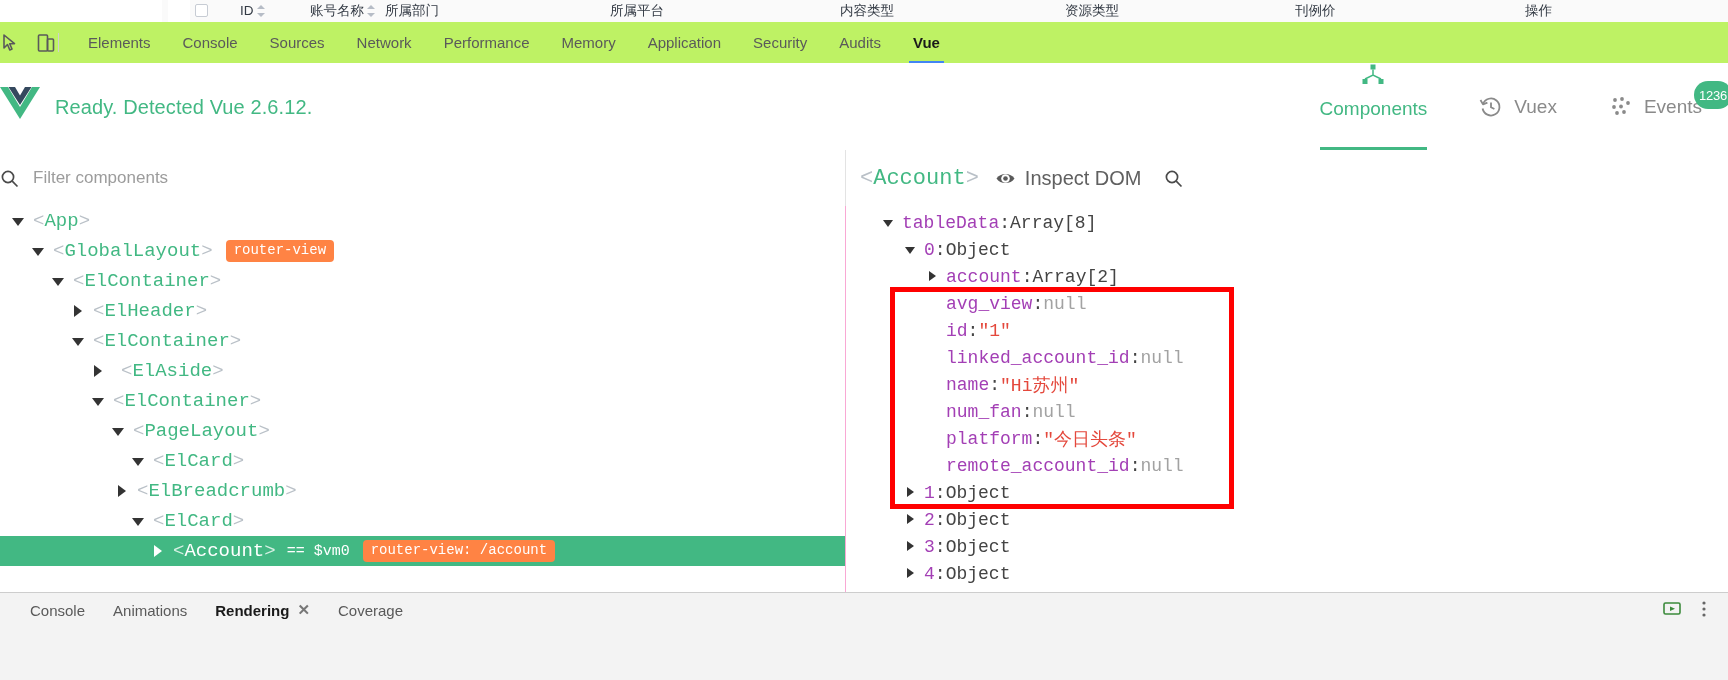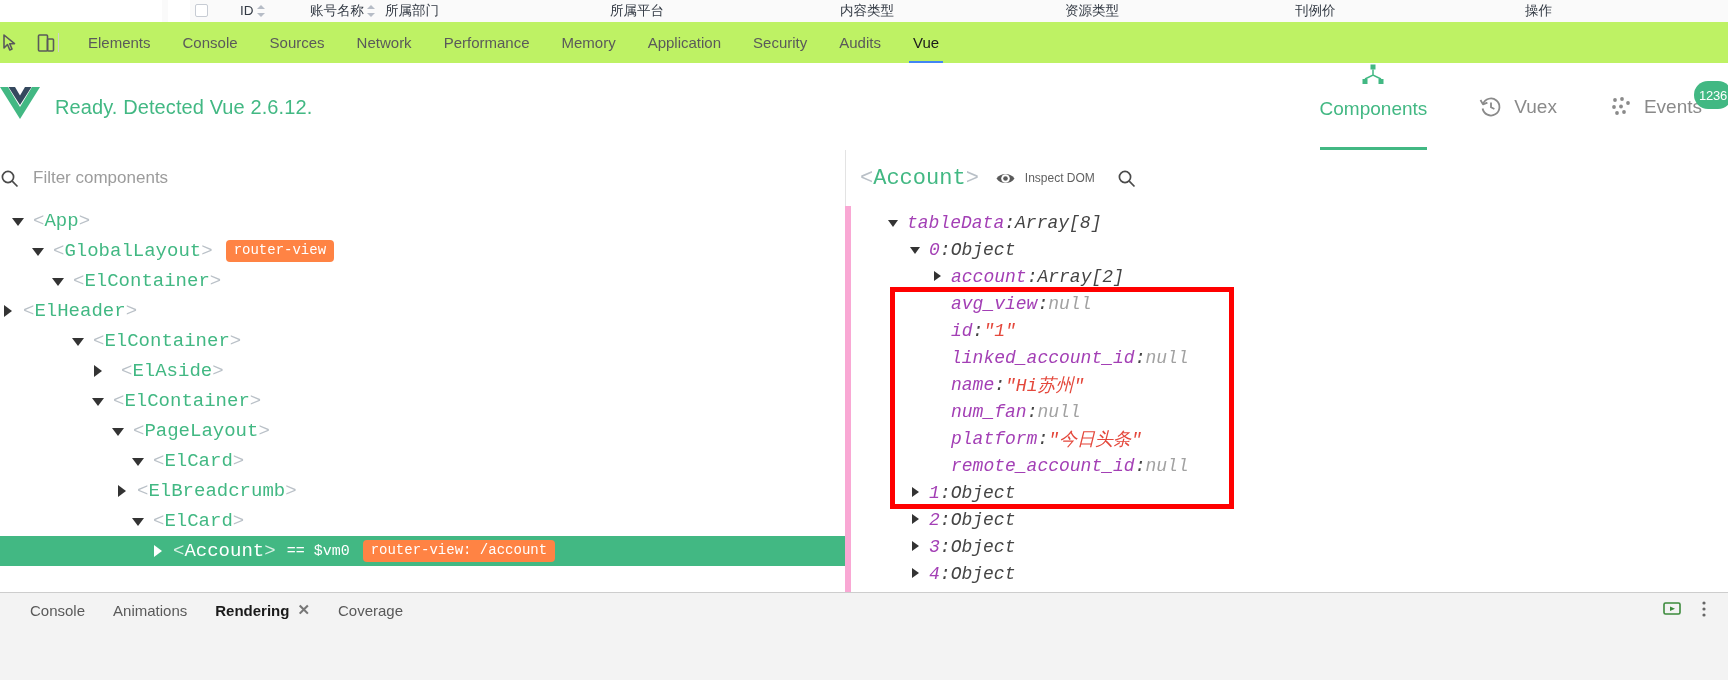--- a/index.html
+++ b/index.html
@@ -63,21 +63,21 @@
   }
   .dt-tabs {
     position: absolute; left: 72px; top: 0; height: 41px;
     display: flex; align-items: stretch;
   }
   .dt-tab {
     display: flex; align-items: center; padding: 0 16px;
     font-size: 15px; color: #5a5a5a; white-space: nowrap;
     position: relative; cursor: default;
   }
-  .dt-tab.active { color: #1a1a1a; }
+  .dt-tab.active { color: #1a1a1a; font-weight: bold; }
   .dt-tab.active::after {
     content: ""; position: absolute; left: 12px; right: 12px; bottom: 0;
     height: 2px; background: #4285f4;
   }
 
   
   .vue-header {
     position: absolute; left: 0; top: 63px; width: 1728px; height: 87px;
     background: #ffffff; border-bottom: 7px solid #4c1d95;
   }
@@ -131,33 +131,33 @@
     margin-left: 12px; width: 300px;
   }
   .filter-input::placeholder { color: #9c9c9c; }
   .inspected-name {
     font-size: 22px; color: #42b883; margin-right: 16px;
     font-family: "Liberation Mono", monospace; white-space: nowrap;
   }
   .inspected-name .ang { color: #b9c0c7; }
   .inspect-dom {
     display: flex; align-items: center; gap: 9px;
-    font-size: 12px; color: #606060; margin-right: 22px; white-space: nowrap;
+    font-size: 20px; color: #606060; margin-right: 22px; white-space: nowrap;
   }
   .eye { width: 21px; height: 21px; }
 
   
   .main { position: absolute; left: 0; top: 206px; width: 1728px; height: 386px; }
   .tree-pane {
     position: absolute; left: 0; top: 0; width: 845px; height: 386px;
     background: #ffffff; overflow: hidden;
   }
   .data-pane {
     position: absolute; left: 845px; top: 0; right: 0; height: 386px;
-    background: #ffffff; border-left: 6px solid #f9a8d4; overflow: hidden; font-style: italic;
+    background: #ffffff; border-left: 1px solid #f9a8d4; overflow: hidden;
   }
 
   .tree-row {
     height: 30px; display: flex; align-items: center;
     font-family: "Liberation Mono", monospace; font-size: 19px;
     white-space: nowrap; color: #42b883;
   }
   .tree-row.selected { background: #42b883; color: #ffffff; }
   .arrow {
     width: 16px; height: 16px; flex: 0 0 auto; margin-right: 7px;
@@ -383,21 +383,21 @@
         </div>
         <div class="tree-row" style="padding-left: 30px;">
           <span class="arrow down"></span>
           <span><span class="ang">&lt;</span>GlobalLayout<span class="ang">&gt;</span></span>
           <span class="rv-tag">router-view</span>
         </div>
         <div class="tree-row" style="padding-left: 50px;">
           <span class="arrow down"></span>
           <span><span class="ang">&lt;</span>ElContainer<span class="ang">&gt;</span></span>
         </div>
-        <div class="tree-row" style="">
+        <div class="tree-row" style="padding-left: 70px;">
           <span class="arrow right"></span>
           <span><span class="ang">&lt;</span>ElHeader<span class="ang">&gt;</span></span>
         </div>
         <div class="tree-row" style="padding-left: 70px;">
           <span class="arrow down"></span>
           <span><span class="ang">&lt;</span>ElContainer<span class="ang">&gt;</span></span>
         </div>
         <div class="tree-row" style="padding-left: 90px; gap: 8px;">
           <span class="arrow right"></span>
           <span><span class="ang">&lt;</span>ElAside<span class="ang">&gt;</span></span>

